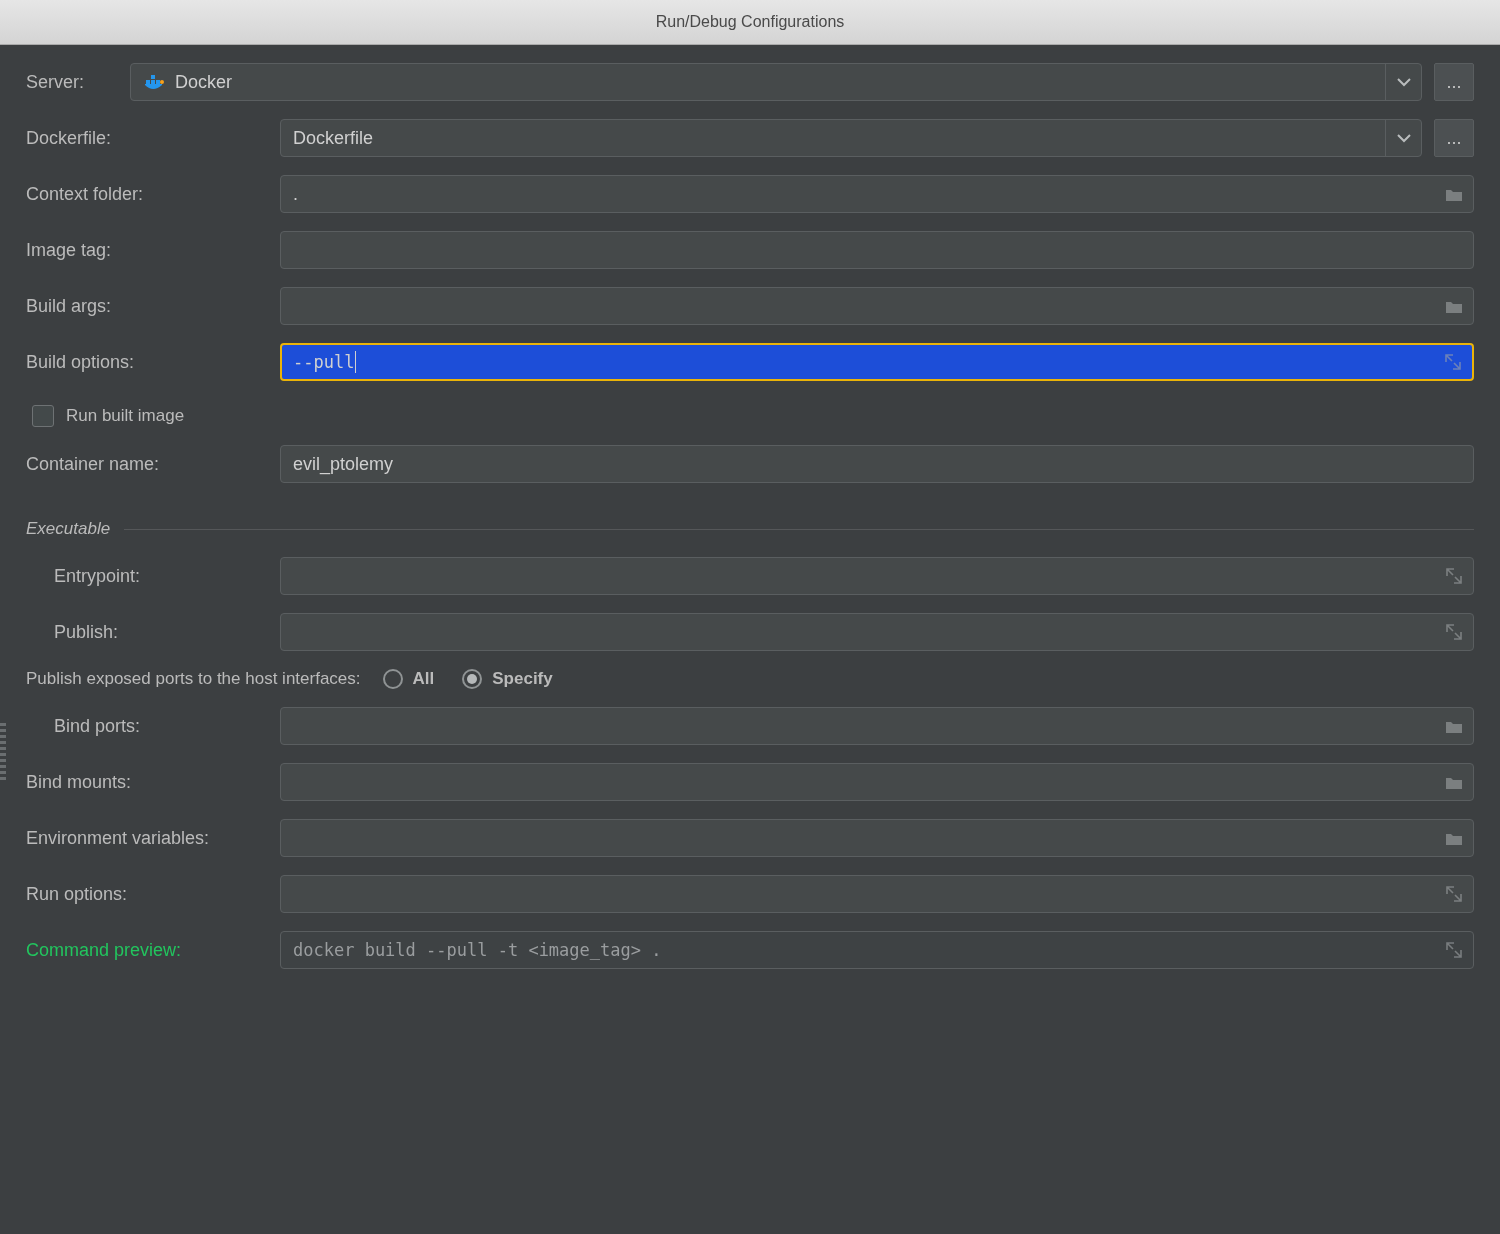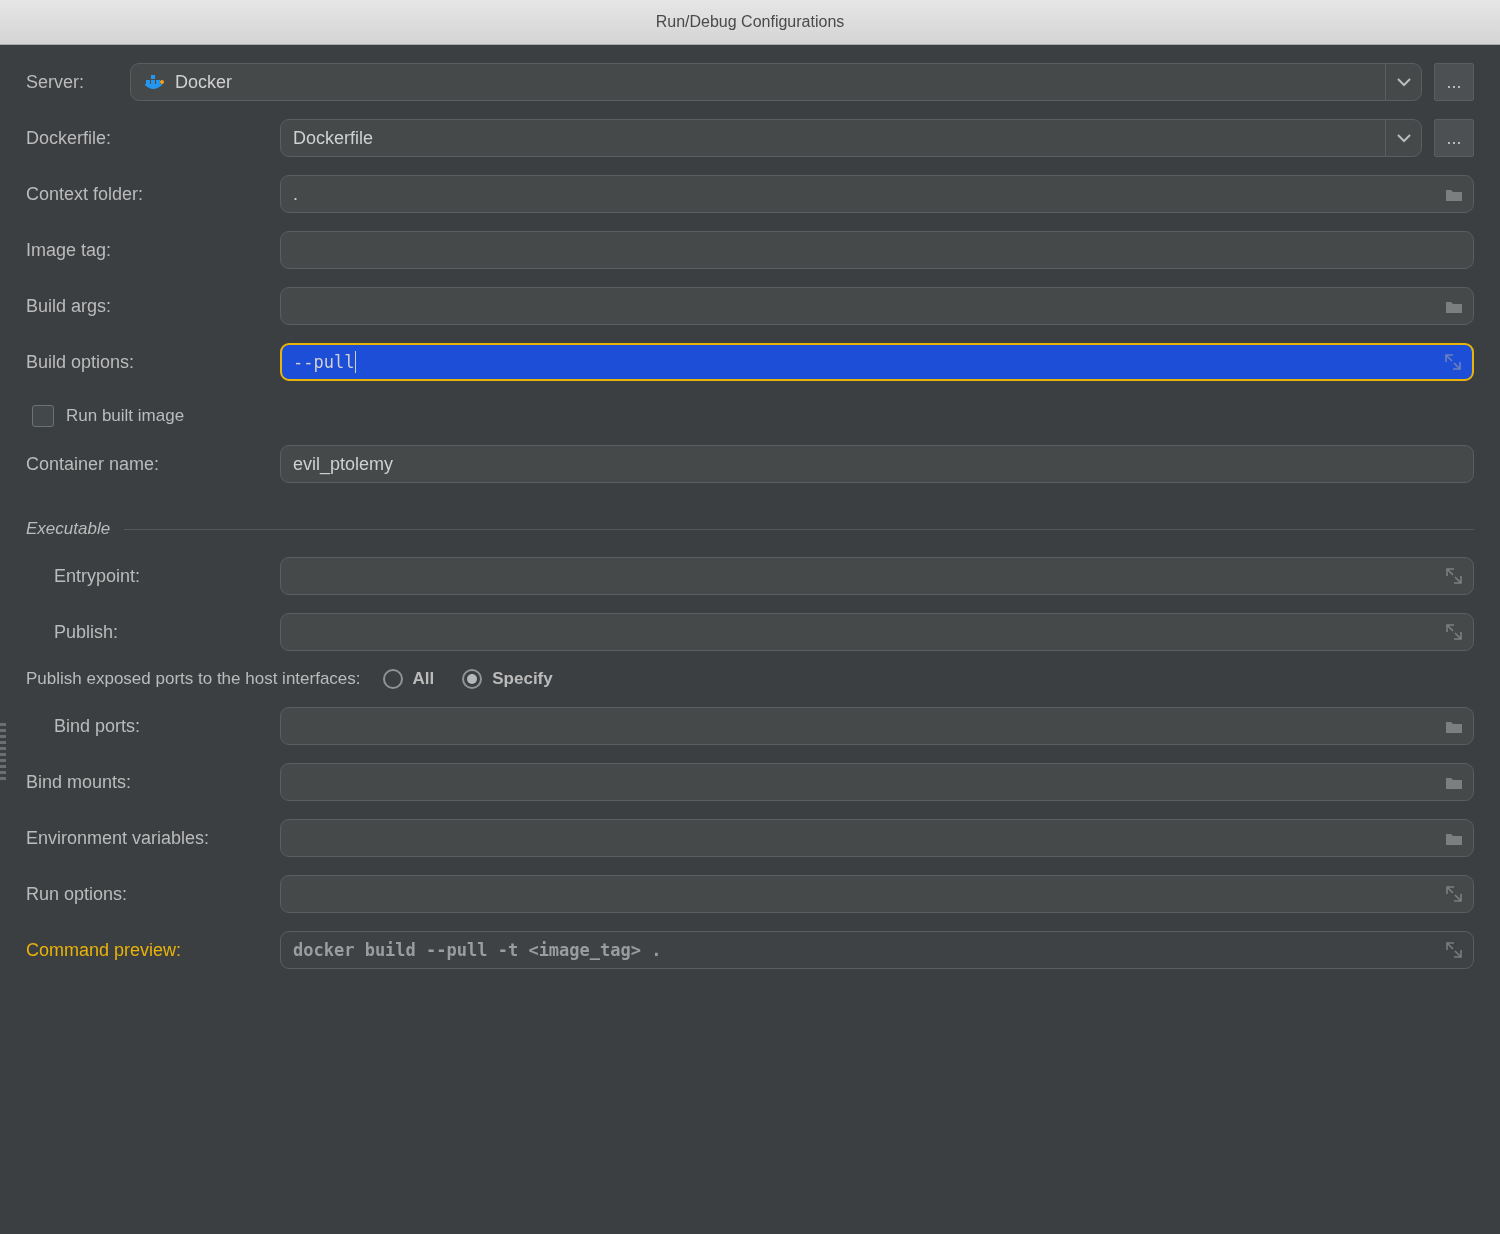--- a/index.html
+++ b/index.html
@@ -32,34 +32,34 @@
     display: flex;
     align-items: center;
     gap: 14px;
   }
   .label {
     width: 240px;
     flex: 0 0 240px;
     color: #bbbbbb;
     font-size: 18px;
   }
-  .label.dim { color: #eab308; }
+  .label.dim { color: #22c55e; }
   .row.indent .label { padding-left: 28px; }
   .field-wrap {
     flex: 1;
     display: flex;
     align-items: center;
     gap: 12px;
   }
   .input, .combo {
     flex: 1;
     height: 38px;
     background: #45494a;
     border: 1px solid #5a5e60;
-    border-radius: 9px;
+    border-radius: 4px;
     color: #d0d0d0;
     font-size: 18px;
     padding: 0 12px;
     display: flex;
     align-items: center;
     position: relative;
   }
   .input input {
     background: transparent;
     border: none;
@@ -67,21 +67,21 @@
     color: #d0d0d0;
     font-size: 18px;
     width: 100%;
     font-family: inherit;
   }
   .input.mono input, .input.mono .text {
     font-family: "SF Mono", Menlo, Consolas, monospace;
     font-size: 17px;
   }
   .input.readonly { background: #3e4244; }
-  .input.readonly .text { color: #9a9d9f; white-space: pre; font-weight: bold; }
+  .input.readonly .text { color: #9a9d9f; white-space: pre; }
   .input.focused {
     border: 2px solid #eab308;
     padding: 0 11px;
     background: #1d4ed8;
     text-align: right;
   }
   .caret {
     display: inline-block;
     width: 1px;
     height: 22px;

